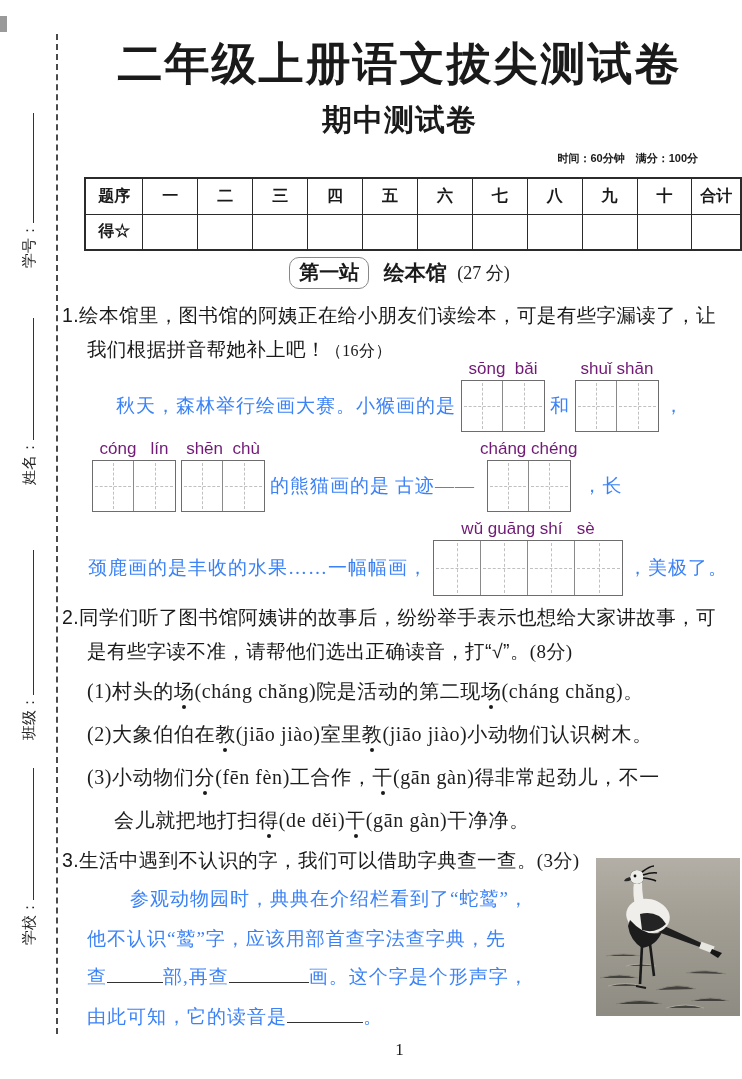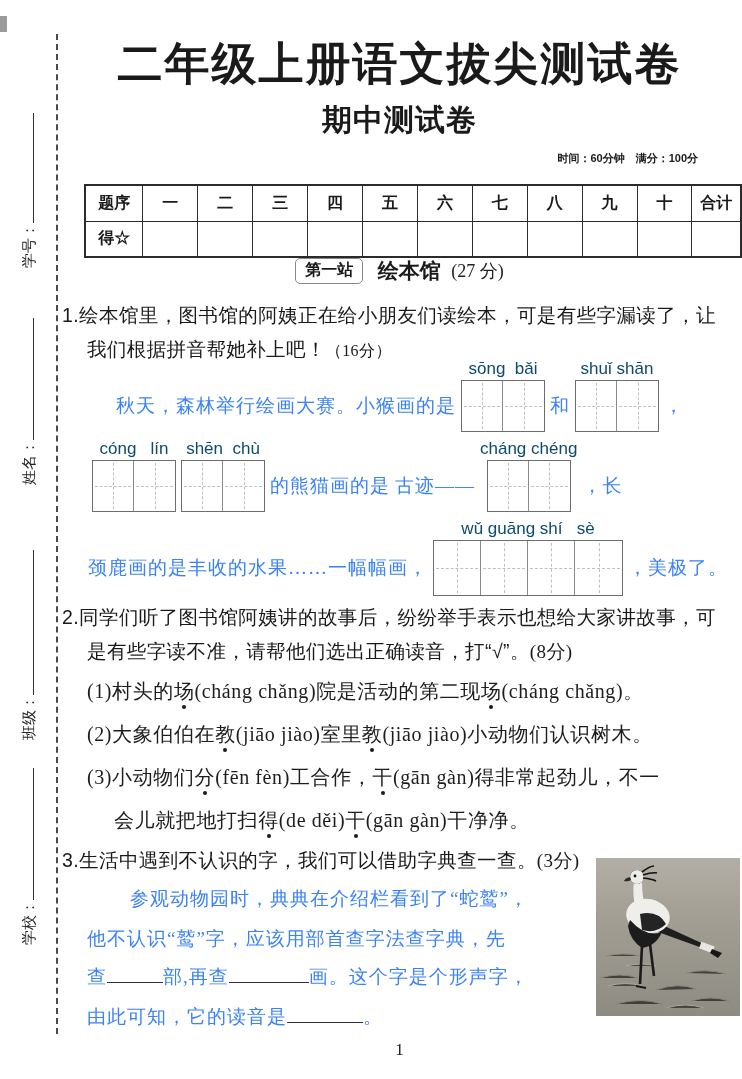--- a/index.html
+++ b/index.html
@@ -22,50 +22,50 @@
   .side-blank { display:inline-block; border-bottom:1.5px solid #333; height:0.9em; vertical-align:baseline; }
 
   
   .title { position:absolute; top:34px; left:57px; right:0; text-align:center;
            font-size:45px; font-weight:bold; letter-spacing:2px; }
   .subtitle { position:absolute; top:100px; left:57px; right:0; text-align:center;
               font-size:30px; font-weight:bold; letter-spacing:1px; }
   .meta { position:absolute; top:151px; right:44px; font-size:11px; font-weight:bold; }
 
   
-  .score-table { position:absolute; left:84px; top:177px; border-collapse:collapse; table-layout:fixed;margin-top:7px; }
+  .score-table { position:absolute; left:84px; top:177px; border-collapse:collapse; table-layout:fixed; }
   .score-table td {
     border:1px solid #2b2b2b; height:36px; text-align:center; vertical-align:middle;
     font-size:16px; font-weight:bold;
   }
   .score-table { border:2px solid #2b2b2b; }
 
   
   .section { position:absolute; top:257px; left:57px; right:0; text-align:center; }
-  .sec-badge { display:inline-block; border:1.5px solid #888; border-radius:5px;
-               padding:1px 9px 2px; font-size:16px; font-weight:bold; vertical-align:middle; }
+  .sec-badge { display:inline-block; border:1.5px solid #888; border-radius:10px;
+               padding:1px 9px 2px; font-size:20px; font-weight:bold; vertical-align:middle; }
   .sec-name { font-size:21px; font-weight:bold; margin-left:10px; vertical-align:middle; }
   .sec-pts { font-family:"Liberation Serif", serif; font-size:18px; margin-left:6px; vertical-align:middle; color:#222; }
 
   
   .absline { position:absolute; white-space:nowrap; }
   .qhei { font-size:19.5px; letter-spacing:0.4px; line-height:24px; }
   .qkai { font-family:"Liberation Serif", serif; font-size:20px; letter-spacing:0.6px; line-height:26px; color:#1d1d1d; }
   .kai21 { font-family:"Liberation Serif", serif; font-size:19px; letter-spacing:1px; color:#3b82f6; }
 
   
   .zd { position:relative; display:inline-block; }
   .zd::after { content:''; position:absolute; left:50%; bottom:-5px; width:4px; height:4px;
                border-radius:50%; background:#1a1a1a; transform:translateX(-50%); }
 
   
   .prow { position:absolute; display:flex; align-items:center; gap:5px; }
   .pt { margin-top:20px; white-space:nowrap; }
   .py-unit { display:inline-flex; flex-direction:column; align-items:center; }
-  .py-label { font-family:"Liberation Sans", sans-serif; font-size:17px; color:#0c4a6e;
+  .py-label { font-family:"Liberation Sans", sans-serif; font-size:17px; color:#701a75;
               white-space:pre; line-height:18px; margin-bottom:2px; }
   .pybox { display:flex; border:1.5px solid #6d6d6d; background:#fff; }
   .pycell { width:41px; height:50px; position:relative; border-right:1px solid #8a8a8a; }
   .pycell:last-child { border-right:none; }
   .pycell::before { content:''; position:absolute; left:2px; right:2px; top:50%; border-top:1px dashed #c0c0c0; }
   .pycell::after  { content:''; position:absolute; top:2px; bottom:2px; left:50%; border-left:1px dashed #c0c0c0; }
   .pycell.big { width:47px; height:54px; }
 
   
   .blank { display:inline-block; border-bottom:1.5px solid #333; height:1em; vertical-align:baseline; }

